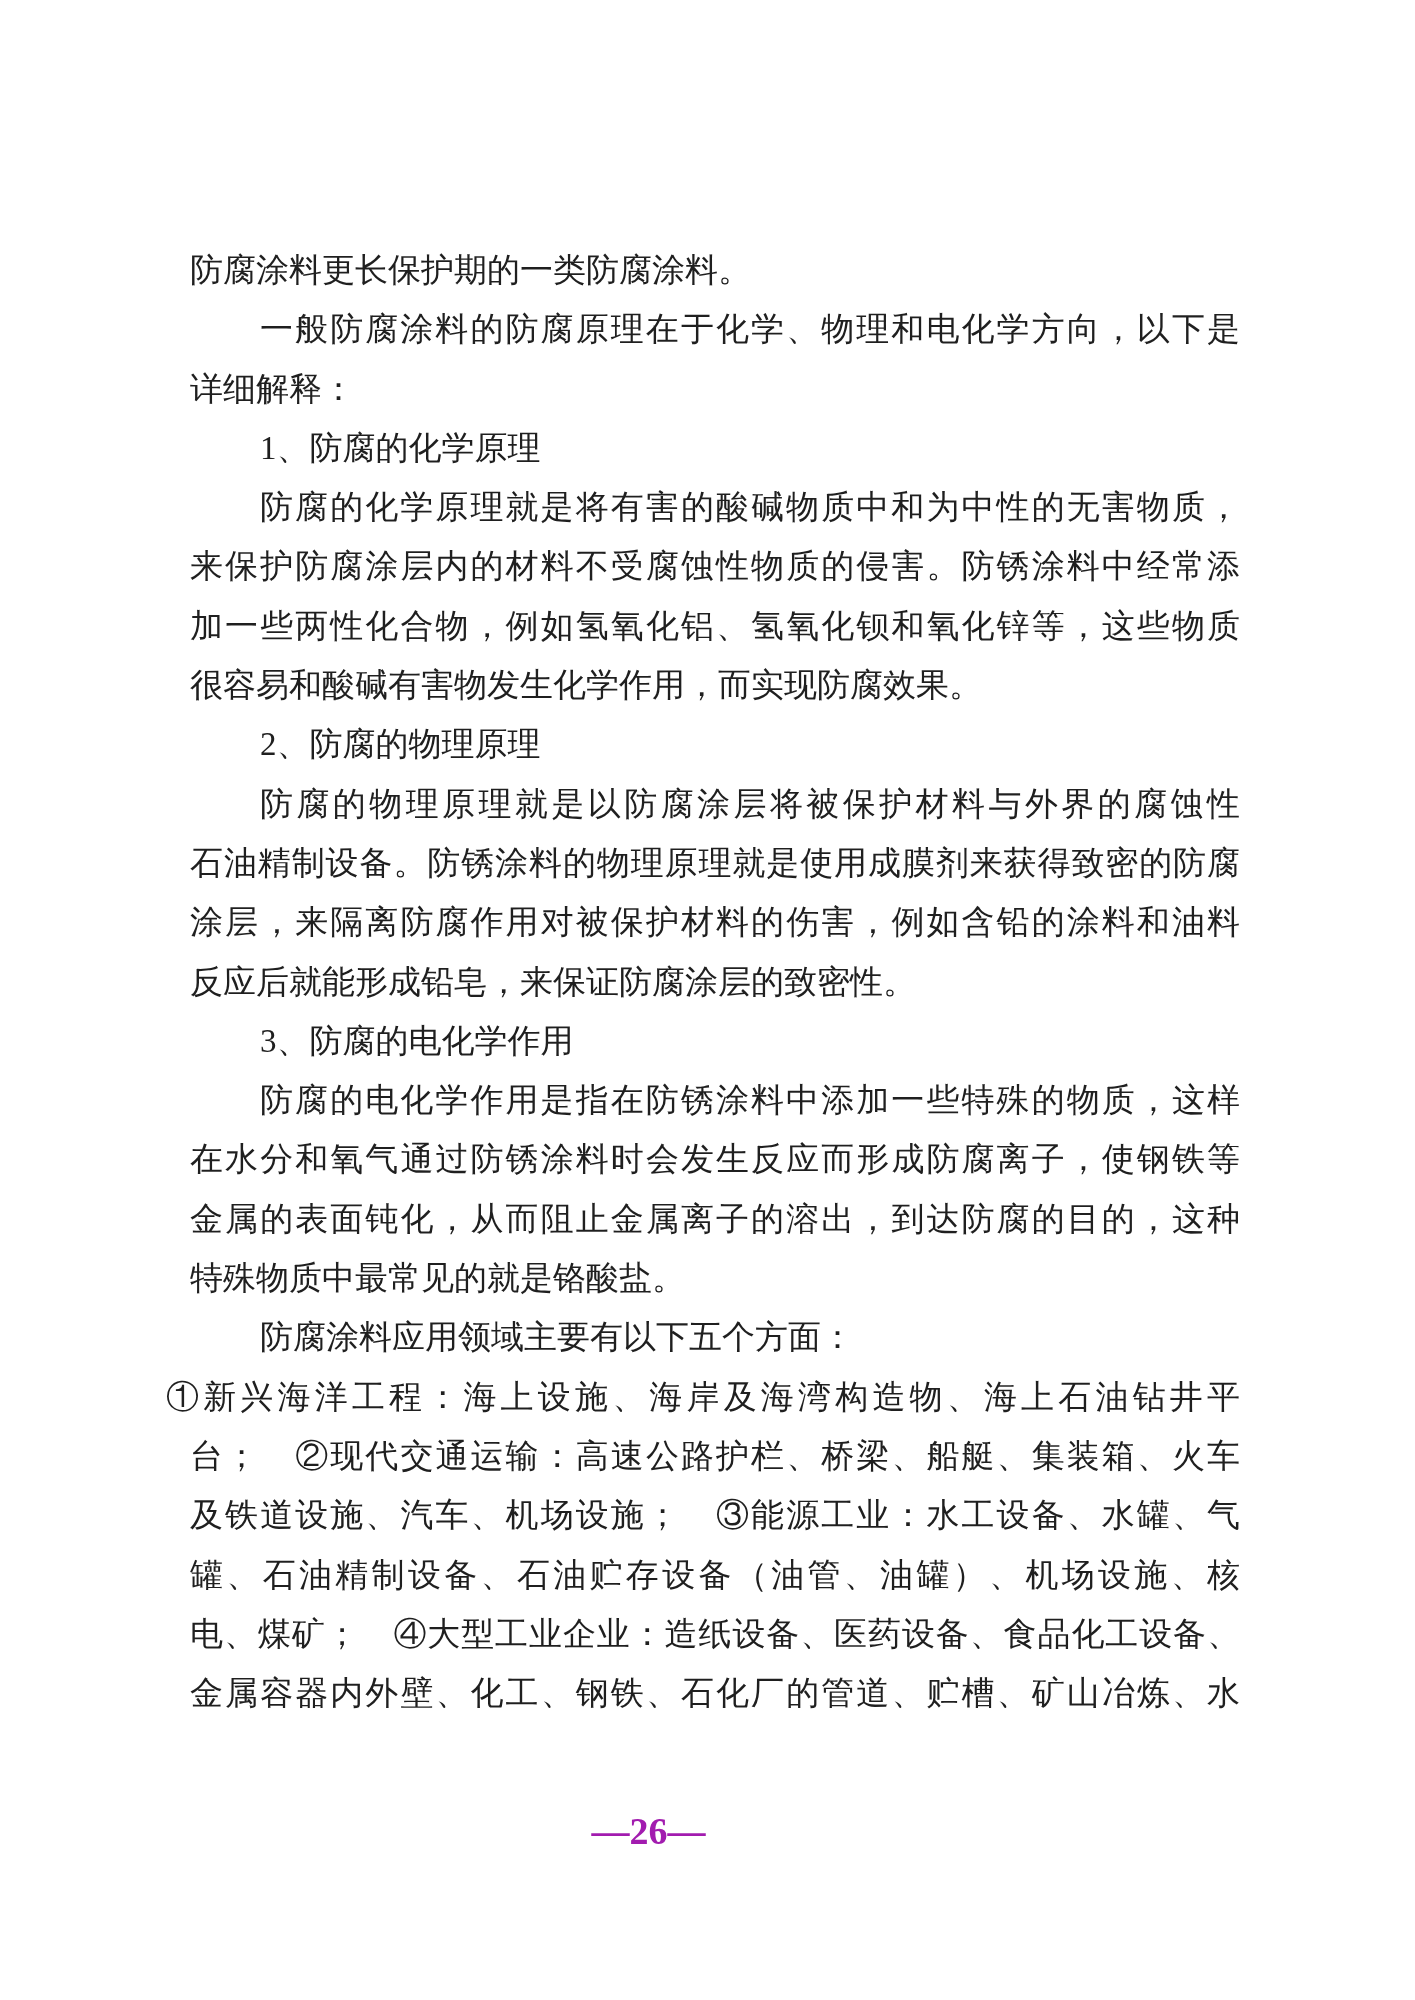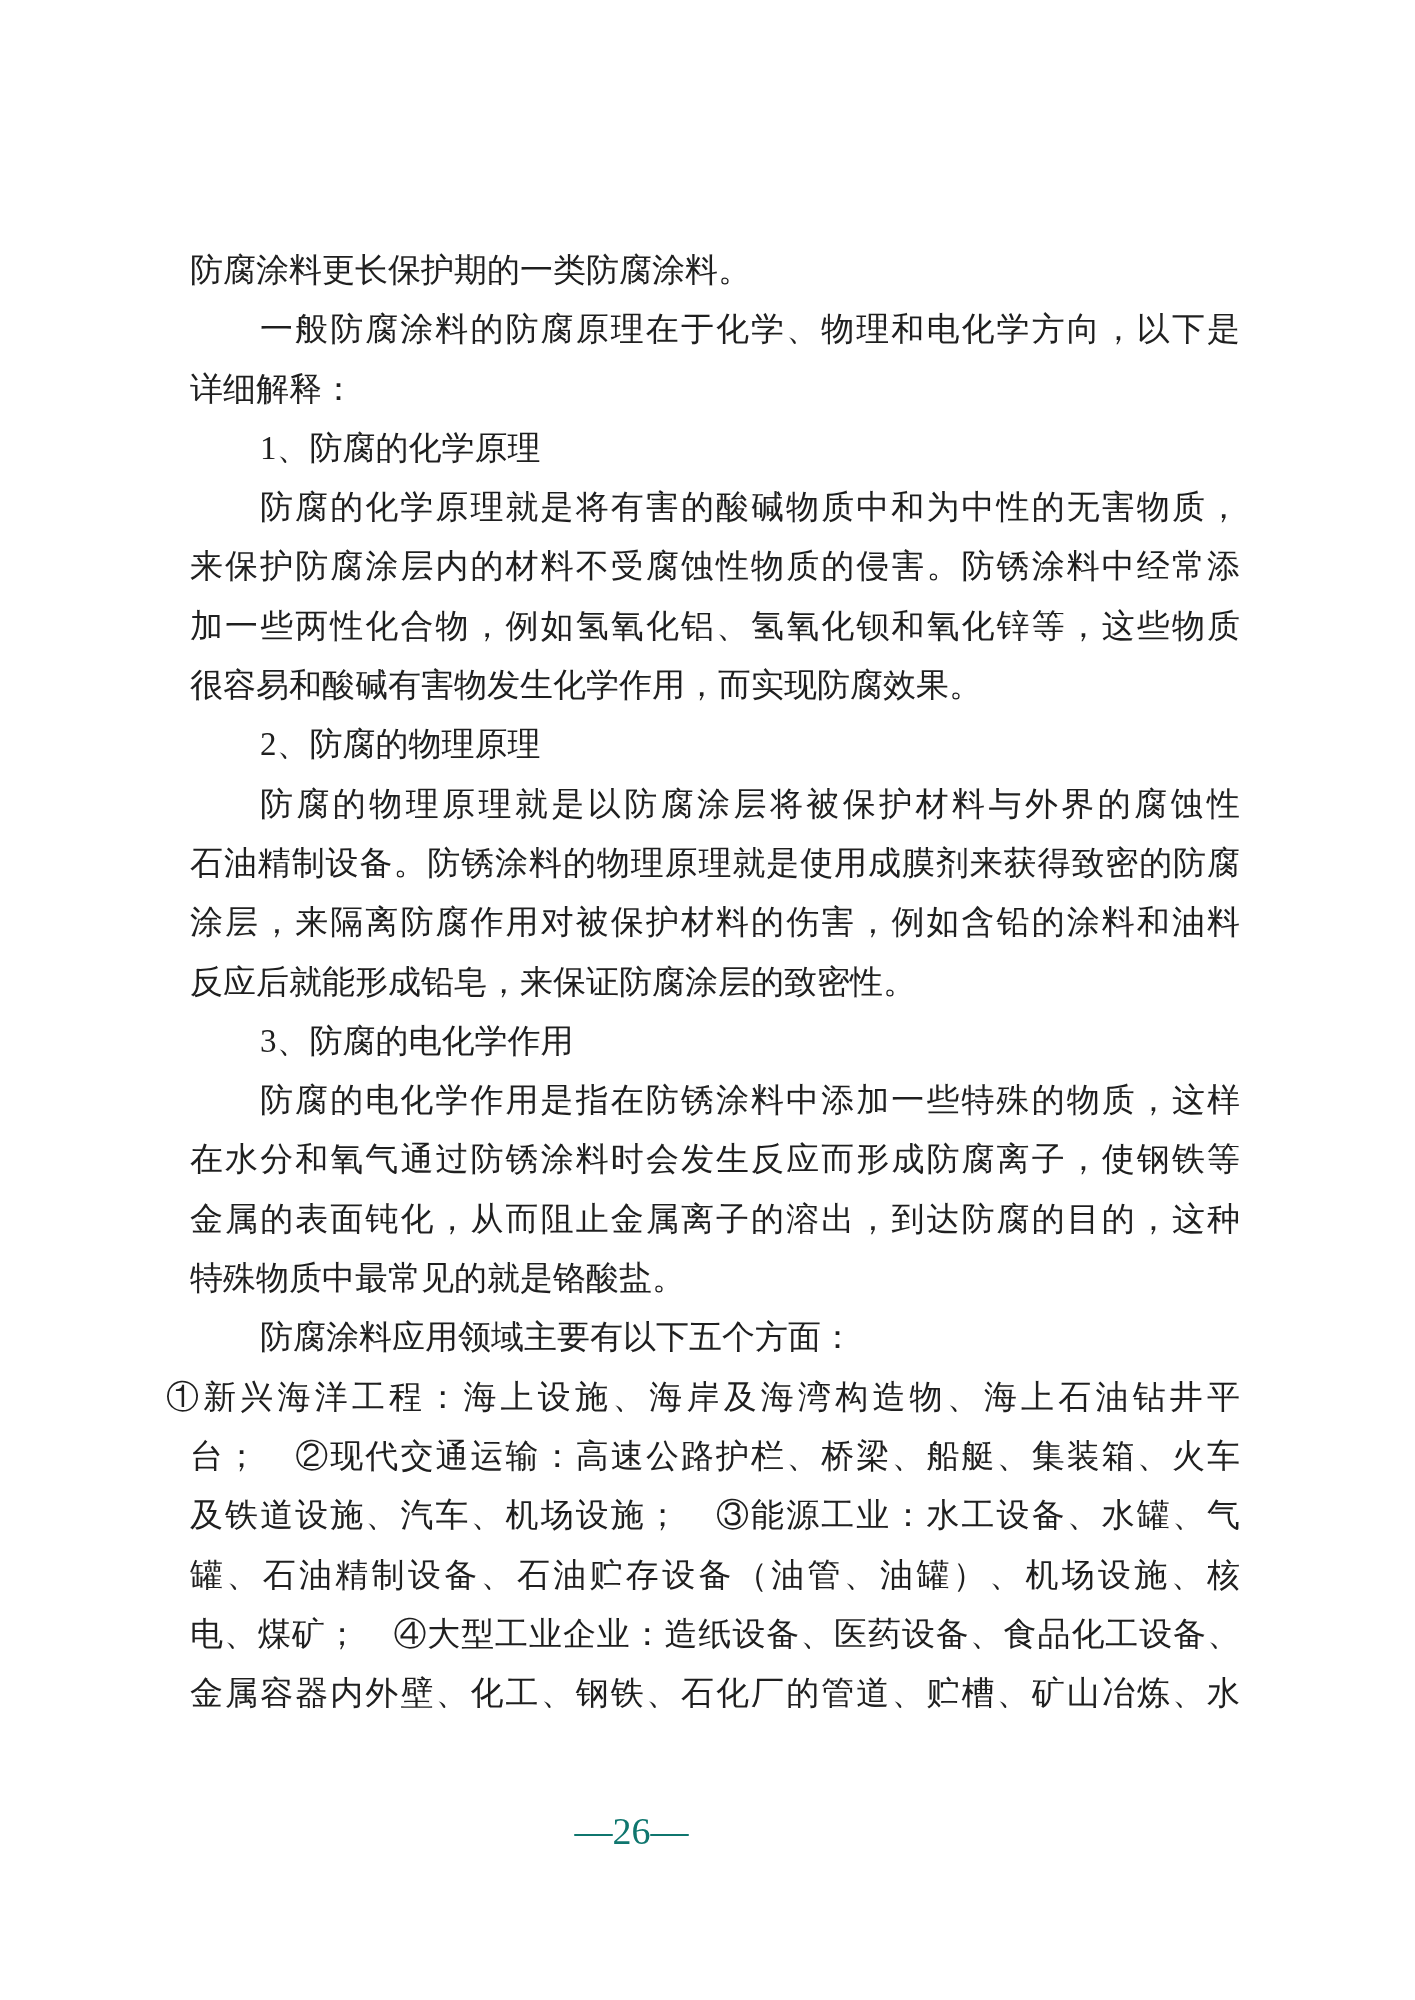--- a/index.html
+++ b/index.html
@@ -8,20 +8,21 @@
     background: #ffffff;
   }
   .page {
     position: relative;
     width: 1263px;
     height: 2000px;
     background: #ffffff;
     font-family: "Liberation Serif", "DejaVu Serif", serif;
     color: #1f1f1f;
     overflow: hidden;
+    padding-left: 34px;
   }
   .content {
     position: absolute;
     left: 190px;
     top: 241px;
     width: 1050px;
   }
   .line {
     height: 59.3px;
     line-height: 59.3px;
@@ -45,21 +46,22 @@
   }
   .pagenum {
     position: absolute;
     top: 1802px;
     left: 0;
     width: 100%;
     height: 58px;
     line-height: 58px;
     font-size: 38px;
     text-align: center;
-    color: #0f766e;
+    color: #a21caf;
+    font-weight: bold;
   }
 </style>
 </head>
 <body>
 
 <div class="page">
   <div class="content">
     <div class="line">防腐涂料更长保护期的一类防腐涂料。</div>
     <div class="line ind j">一般防腐涂料的防腐原理在于化学、物理和电化学方向，以下是</div>
     <div class="line">详细解释：</div>

